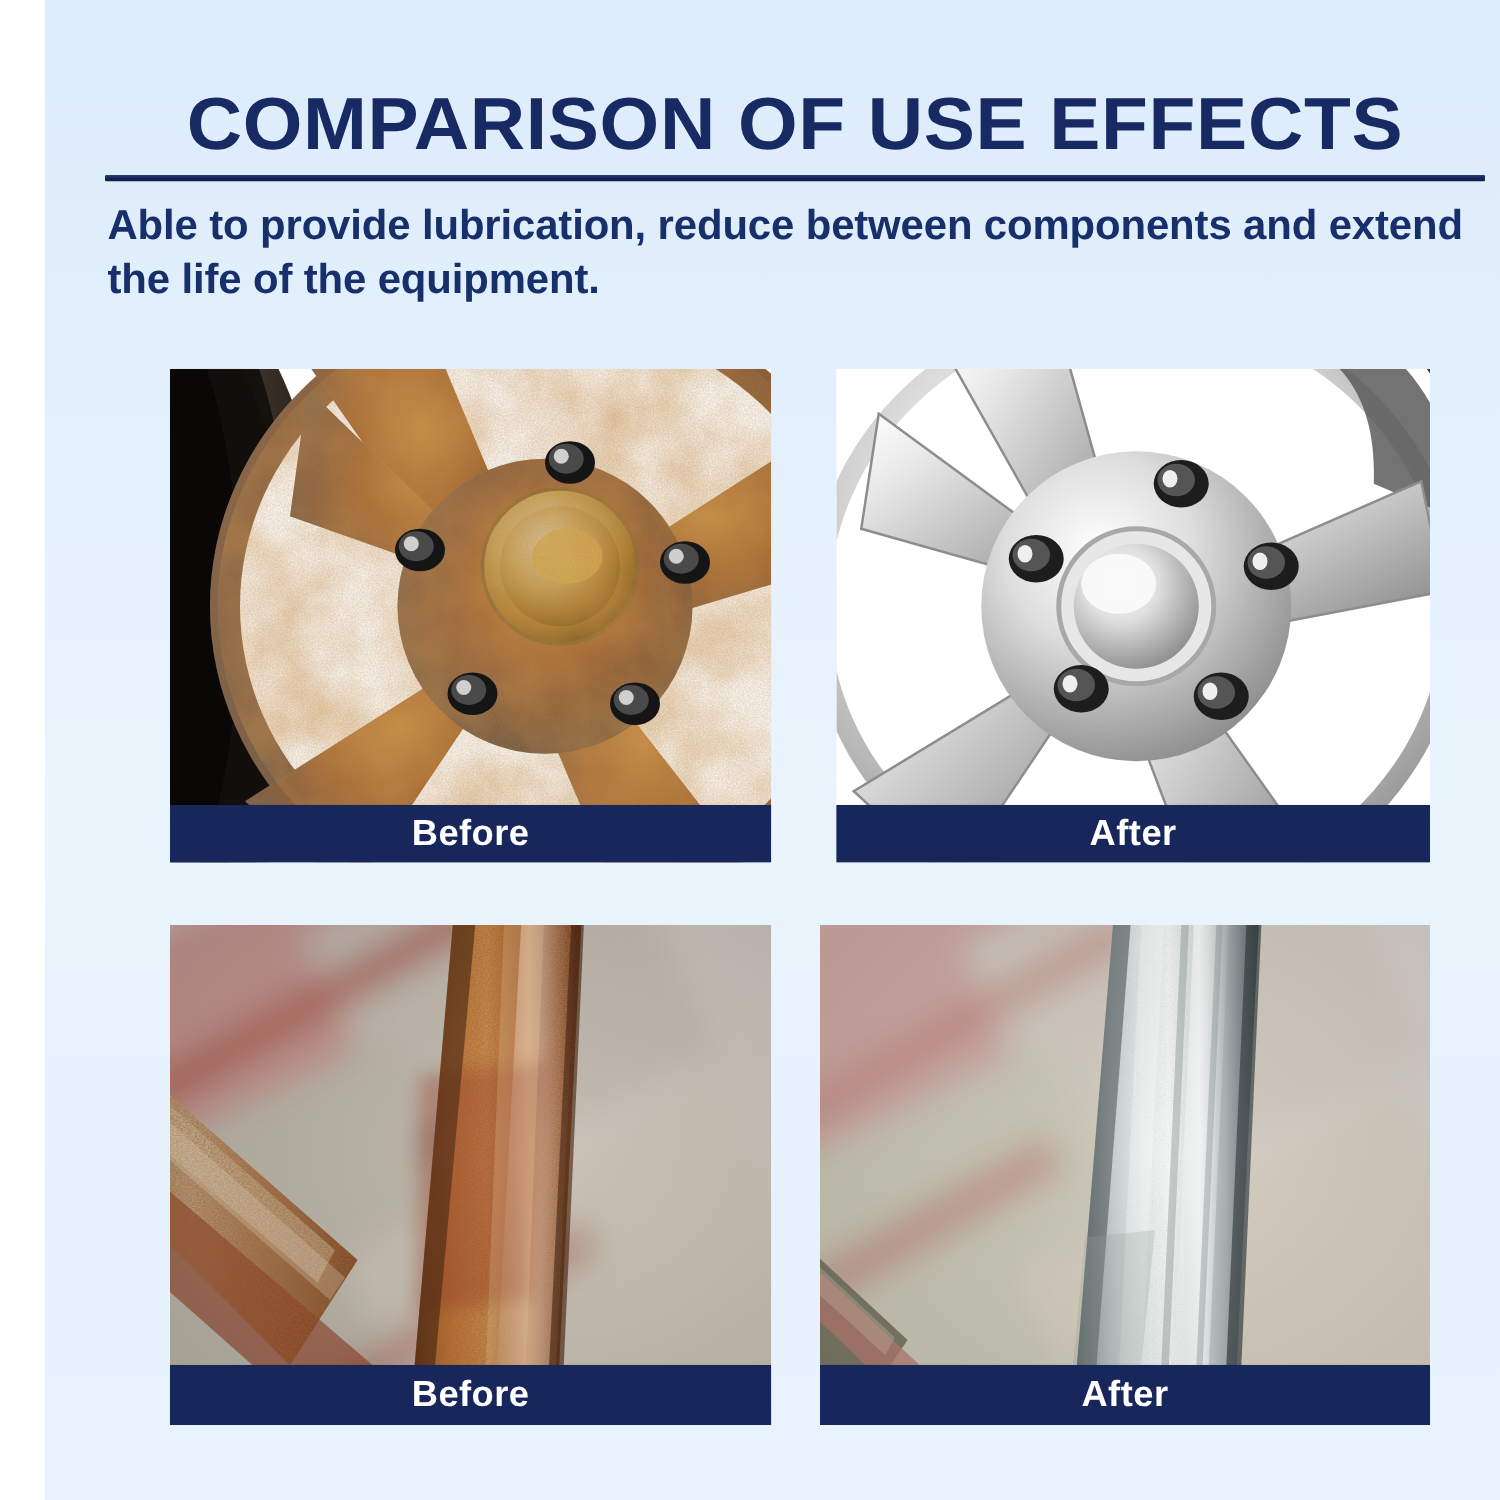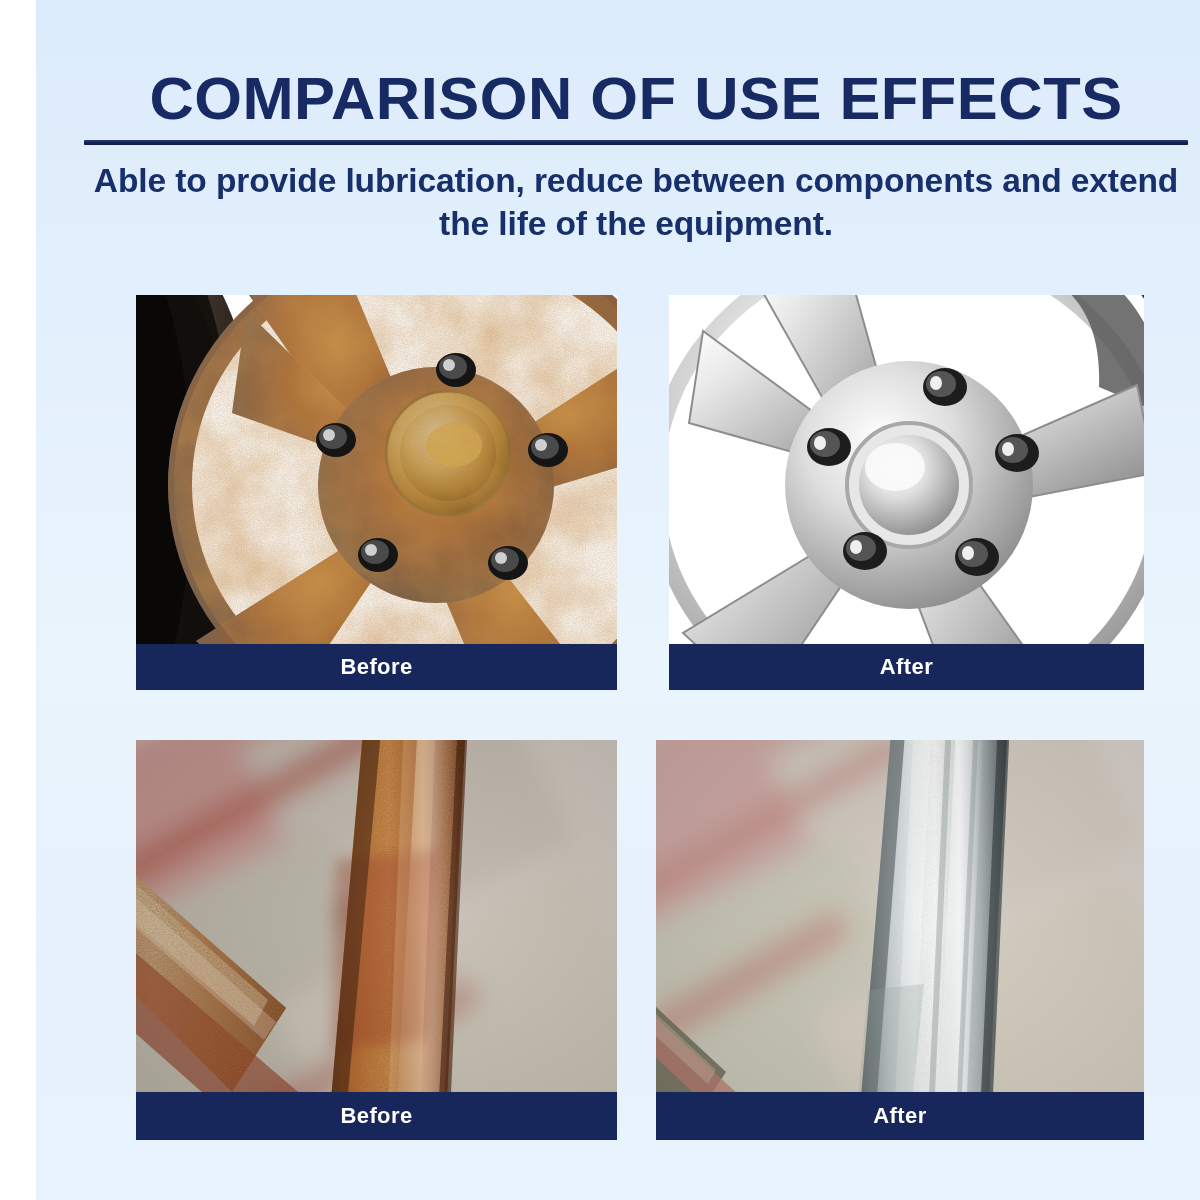--- a/index.html
+++ b/index.html
@@ -37,21 +37,20 @@
     left:48px; top:140px;
     width:1104px; height:5px;
     background:linear-gradient(180deg,#2a3f7d 0%, #16265a 45%, #0f1c46 100%);
     border-radius:1px;
   }
 
   #page-subtitle {
     position:absolute;
     left:50px; top:160px;
     width:1100px;
-    text-align:center;
     font-size:33.5px;
     font-weight:bold;
     line-height:1.28;
     color:#17306b;
     letter-spacing:-0.1px;
   }
 
   
   .panel { position:absolute; overflow:hidden; }
 
@@ -62,21 +61,21 @@
     background:#fff;
   }
 
   .label-bar {
     position:absolute;
     left:0; bottom:0;
     width:100%;
     height:46px;
     background:#17275c;
     color:#ffffff;
-    font-size:22px;
+    font-size:29px;
     font-weight:600;
     display:flex;
     align-items:center;
     justify-content:center;
     letter-spacing:0.4px;
     box-shadow:0 1px 2px rgba(10,20,50,.35);
   }
 
   
   #panel-tl { left:100px; top:295px;  width:481px; height:395px; }

